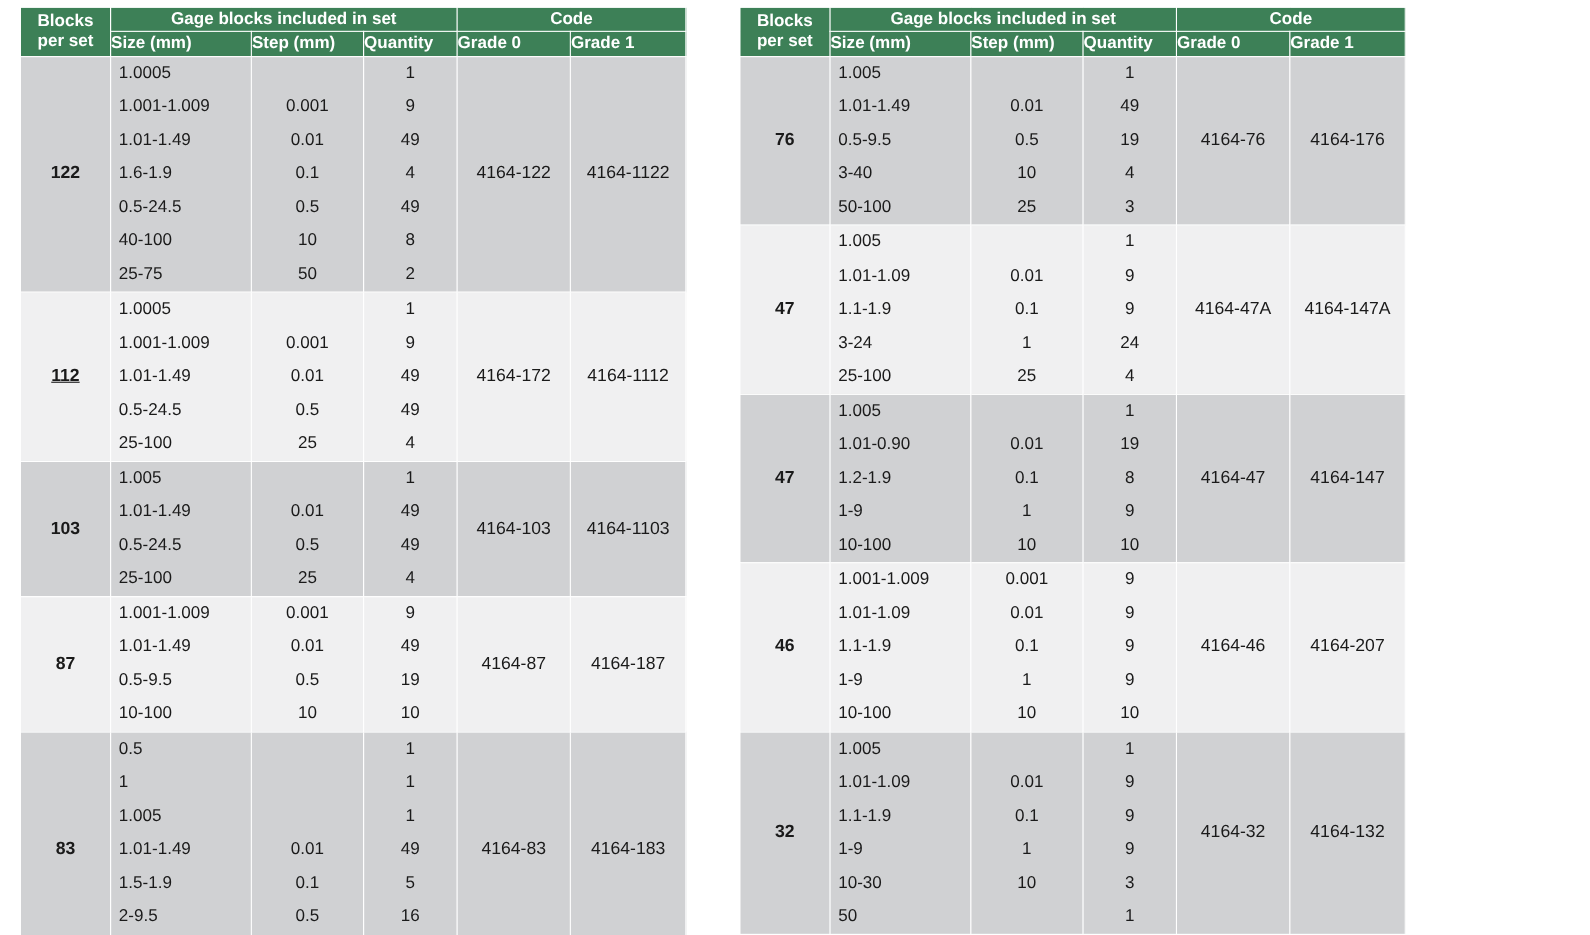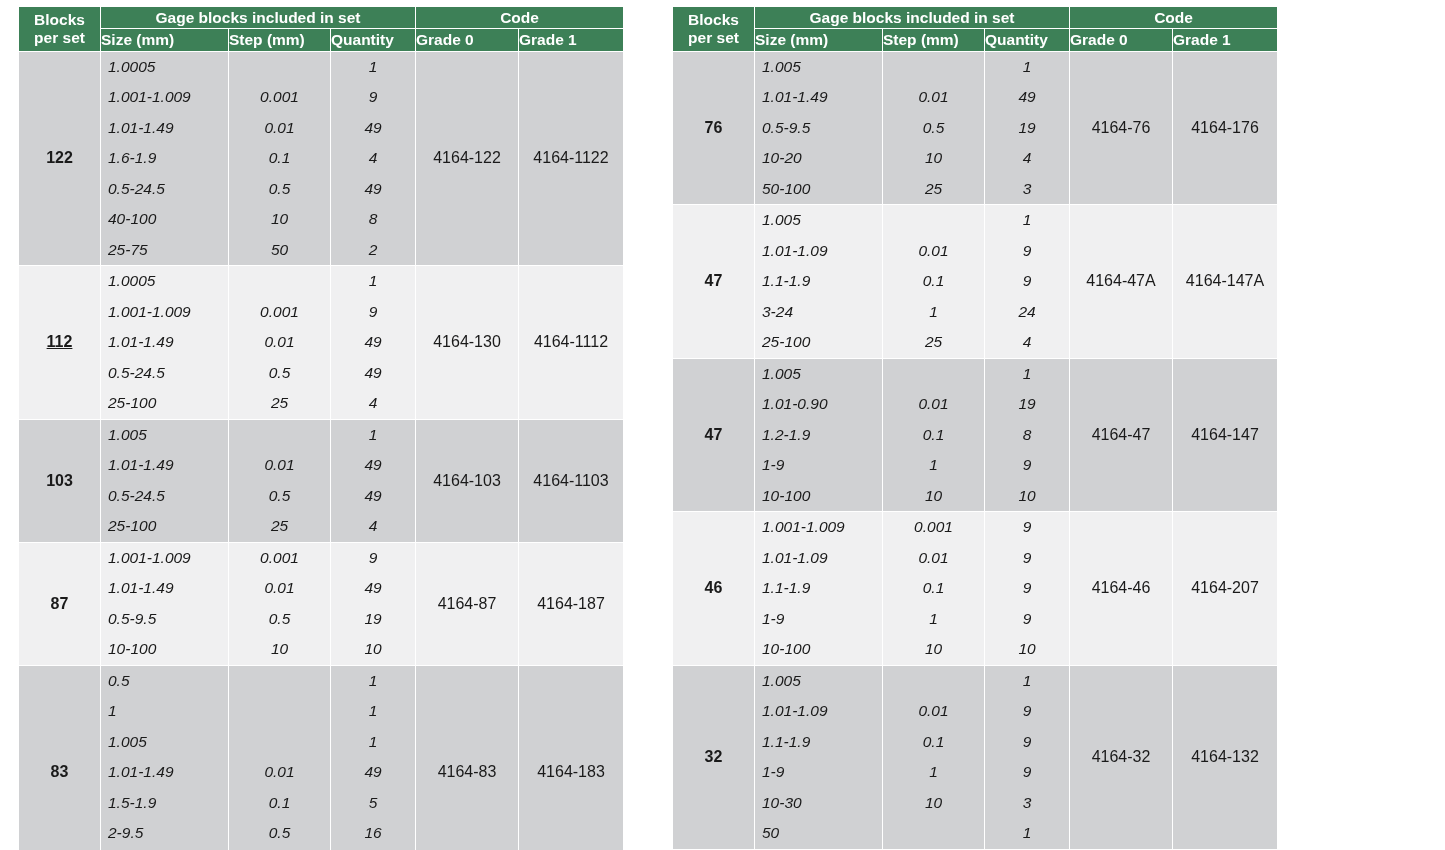--- a/index.html
+++ b/index.html
@@ -77,21 +77,21 @@
   .subrow {
     height: 30.5px;
     line-height: 30.5px;
     white-space: nowrap;
     overflow: hidden;
   }
   .subrow.size { text-align: left; padding-left: 7px; }
   .subrow.step { text-align: center; }
   .subrow.qty { text-align: center; }
 
-  td.cellpad { padding: 3px 0 3px 0; font-style: italic; }
+  td.cellpad { padding: 3px 0 3px 0; }
 
   
   .lt col.c-blocks { width: 82px; }
   .lt col.c-size   { width: 128px; }
   .lt col.c-step   { width: 102px; }
   .lt col.c-qty    { width: 85px; }
   .lt col.c-g0     { width: 103px; }
   .lt col.c-g1     { width: 105px; }
 
   
@@ -199,21 +199,21 @@
             </td>
             <td class="cellpad">
               <div class="sublist">
                 <div class="subrow qty">1</div>
                 <div class="subrow qty">9</div>
                 <div class="subrow qty">49</div>
                 <div class="subrow qty">49</div>
                 <div class="subrow qty">4</div>
               </div>
             </td>
-            <td class="code">4164-130</td>
+            <td class="code">4164-172</td>
             <td class="code">4164-1112</td>
           </tr>
           <tr class="shade-a">
             <td class="blocks" style="height: 122px;">103</td>
             <td class="cellpad">
               <div class="sublist">
                 <div class="subrow size">1.005</div>
                 <div class="subrow size">1.01-1.49</div>
                 <div class="subrow size">0.5-24.5</div>
                 <div class="subrow size">25-100</div>
@@ -335,21 +335,21 @@
         </tr>
       </thead>
       <tbody>
           <tr class="shade-a">
             <td class="blocks" style="height: 152.5px;">76</td>
             <td class="cellpad">
               <div class="sublist">
                 <div class="subrow size">1.005</div>
                 <div class="subrow size">1.01-1.49</div>
                 <div class="subrow size">0.5-9.5</div>
-                <div class="subrow size">10-20</div>
+                <div class="subrow size">3-40</div>
                 <div class="subrow size">50-100</div>
               </div>
             </td>
             <td class="cellpad">
               <div class="sublist">
                 <div class="subrow step">&nbsp;</div>
                 <div class="subrow step">0.01</div>
                 <div class="subrow step">0.5</div>
                 <div class="subrow step">10</div>
                 <div class="subrow step">25</div>

